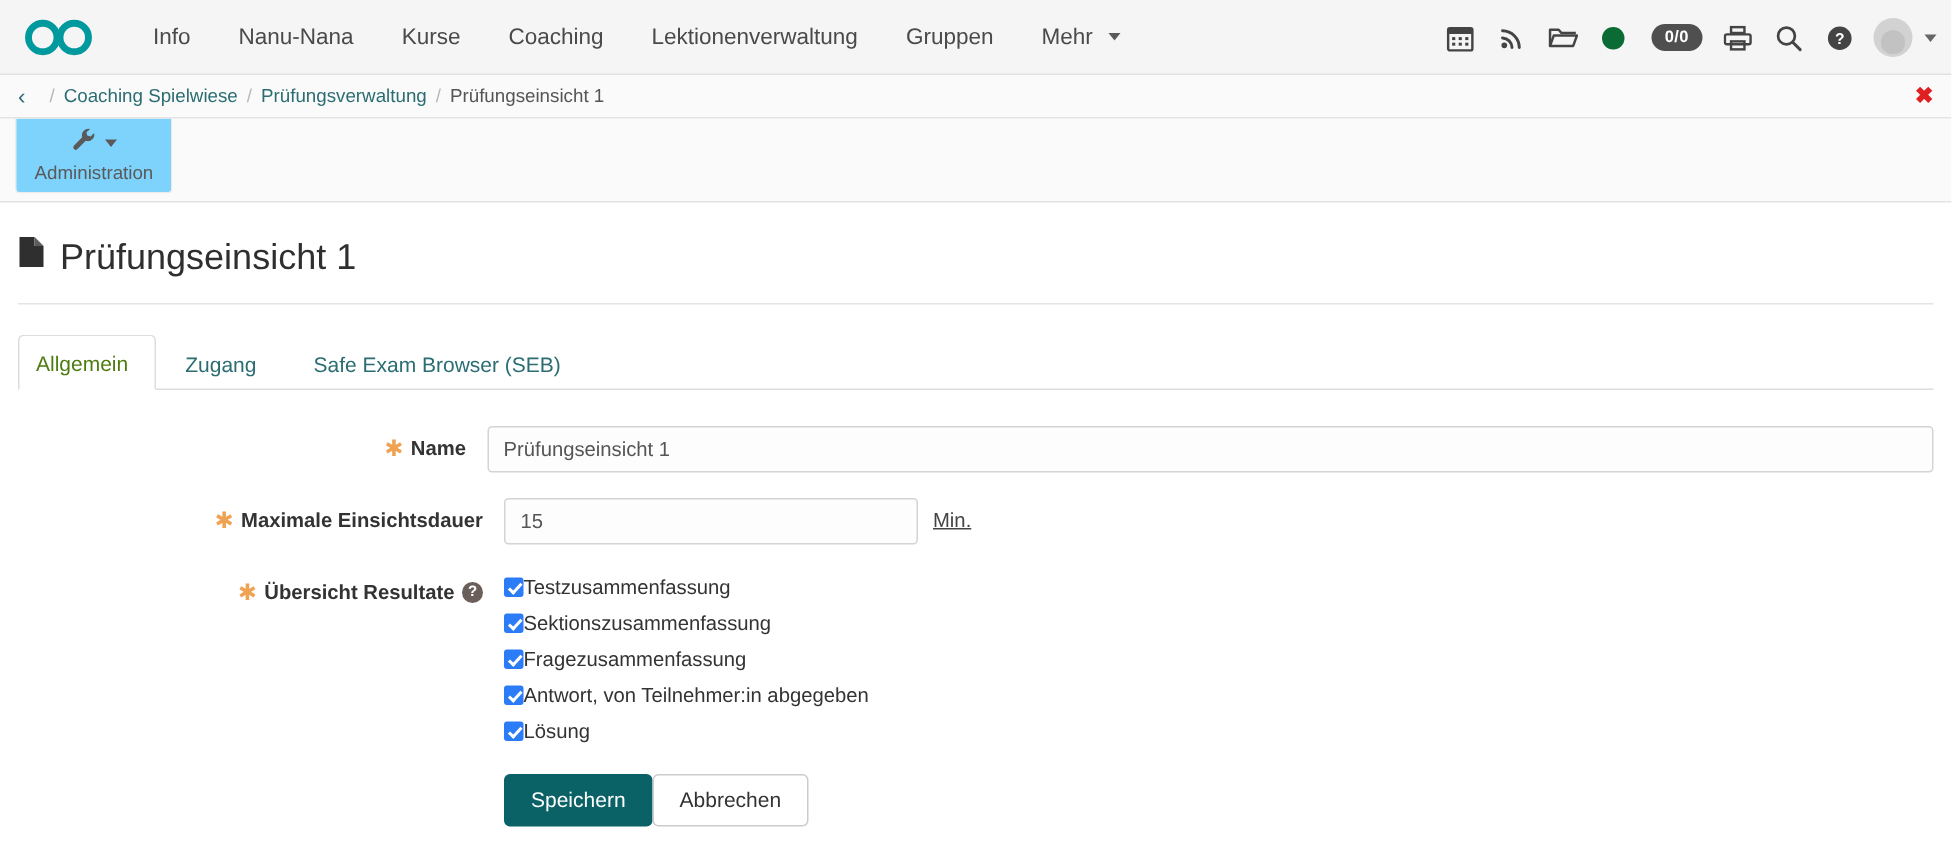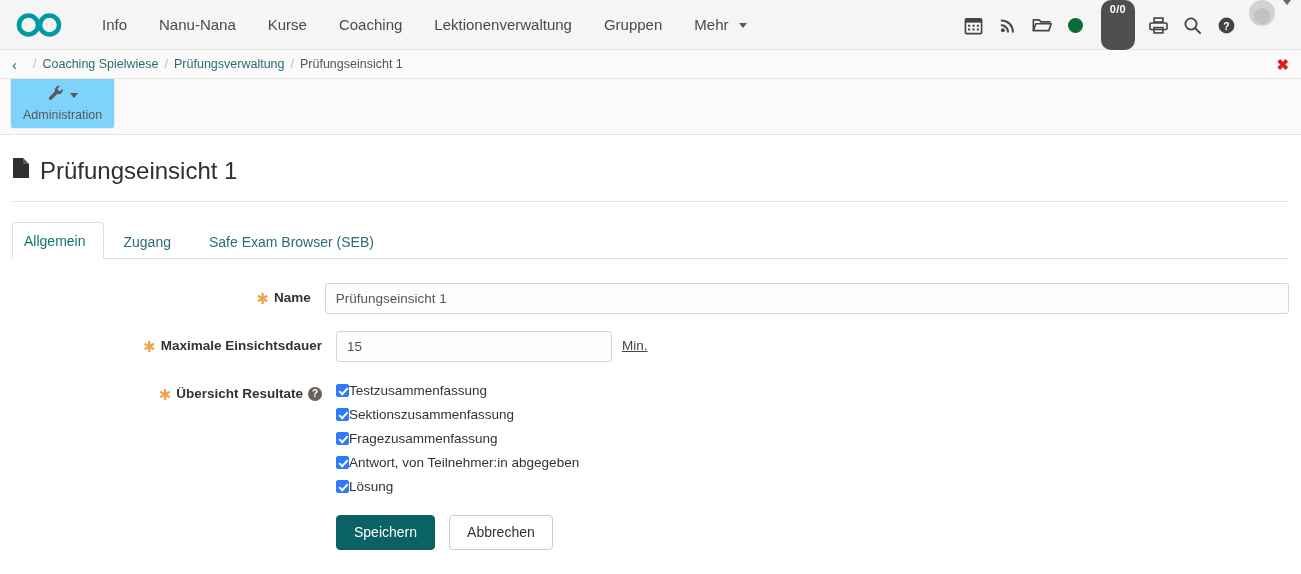--- a/index.html
+++ b/index.html
@@ -46,21 +46,21 @@
     vertical-align: middle;
     border-left: 4px solid transparent;
     border-right: 4px solid transparent;
     border-top: 5px solid #5a5a5a;
   }
 
   .nav-right {
     position: absolute;
     right: 10px; top: 0;
     height: 50px;
-    display: flex; 
+    display: flex; align-items: center;
     gap: 0px;
   }
   .nav-icon {
     width: 34px; height: 50px;
     display: flex; align-items: center; justify-content: center;
     cursor: pointer;
     color: #444;
   }
   .status-dot {
     width: 15px; height: 15px;
@@ -193,21 +193,21 @@
     padding: 10px 18px 9px 18px;
     color: #2b6d73;
     cursor: pointer;
     border: 1px solid transparent;
     border-bottom: none;
     margin-bottom: -1px;
     border-radius: 4px 4px 0 0;
     white-space: nowrap;
   }
   .tab.active {
-    color: #0f766e;
+    color: #4d7c0f;
     background: #ffffff;
     border-color: #dddddd;
     border-bottom: 1px solid #ffffff;
     cursor: default;
     padding-left: 11px;
   }
 
   
   .form { padding-top: 24px; }
   .form-row {
@@ -298,21 +298,21 @@
     content: "";
     position: absolute;
     left: 4px; top: 0.5px;
     width: 3px; height: 7px;
     border: solid #ffffff;
     border-width: 0 2px 2px 0;
     transform: rotate(43deg);
   }
   .cb-label { cursor: pointer; white-space: nowrap; }
 
-  .btn-row { display: flex; gap: 14px; margin-top: 21px; }
+  .btn-row { display: flex; margin-top: 21px; }
   .btn {
     font-size: 14px;
     padding: 9px 17px;
     border-radius: 4px;
     cursor: pointer;
     border: 1px solid transparent;
     font-family: "Liberation Sans", sans-serif;
     line-height: 1.1;
   }
   .btn-primary {

